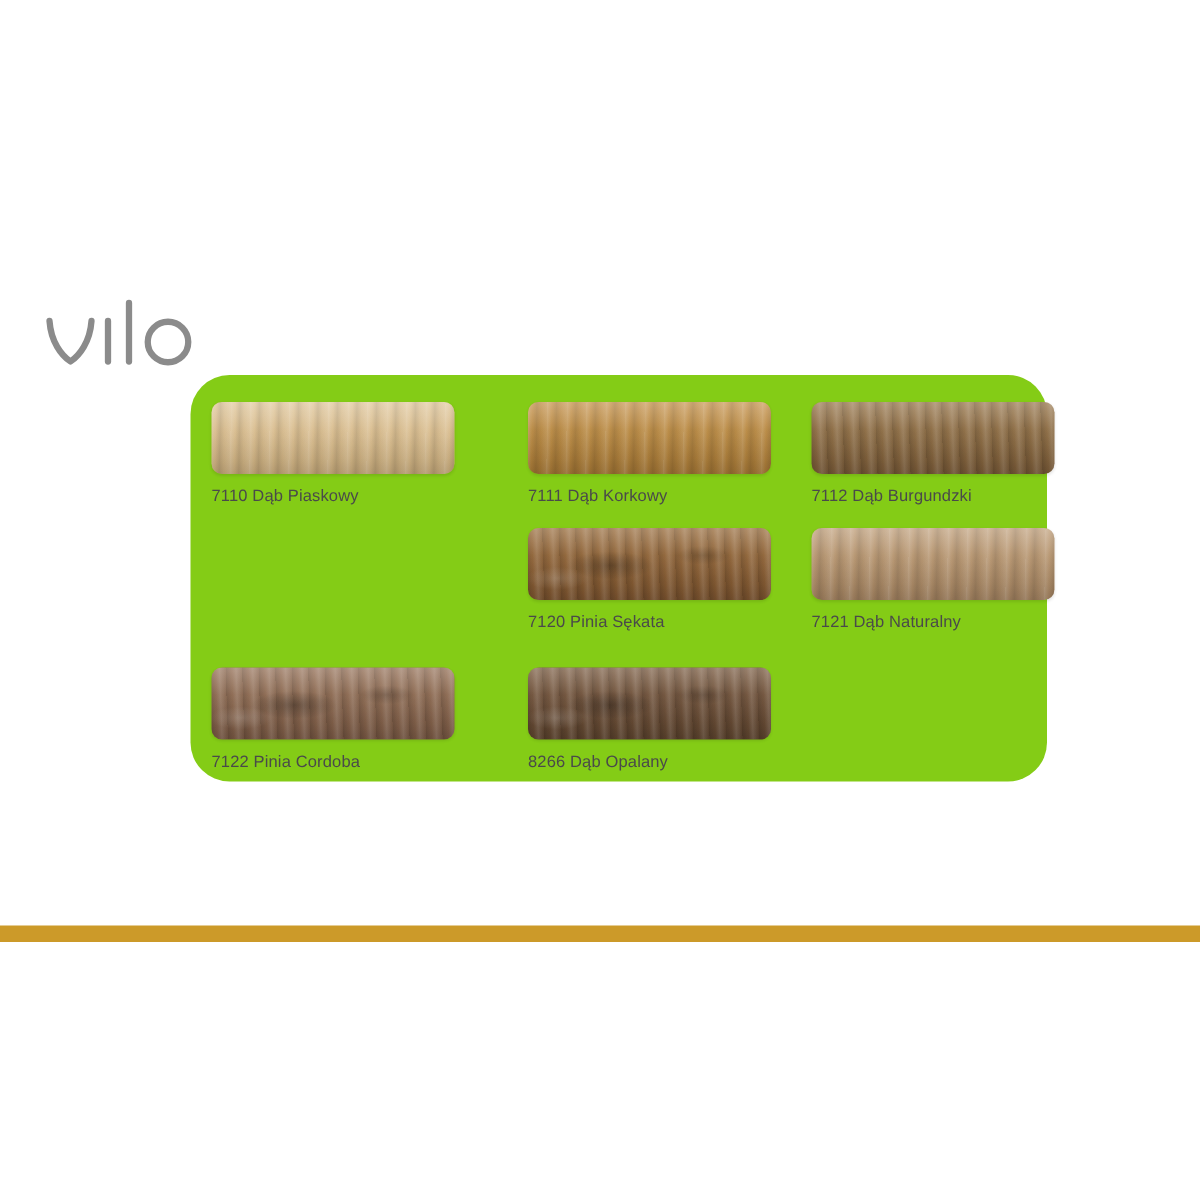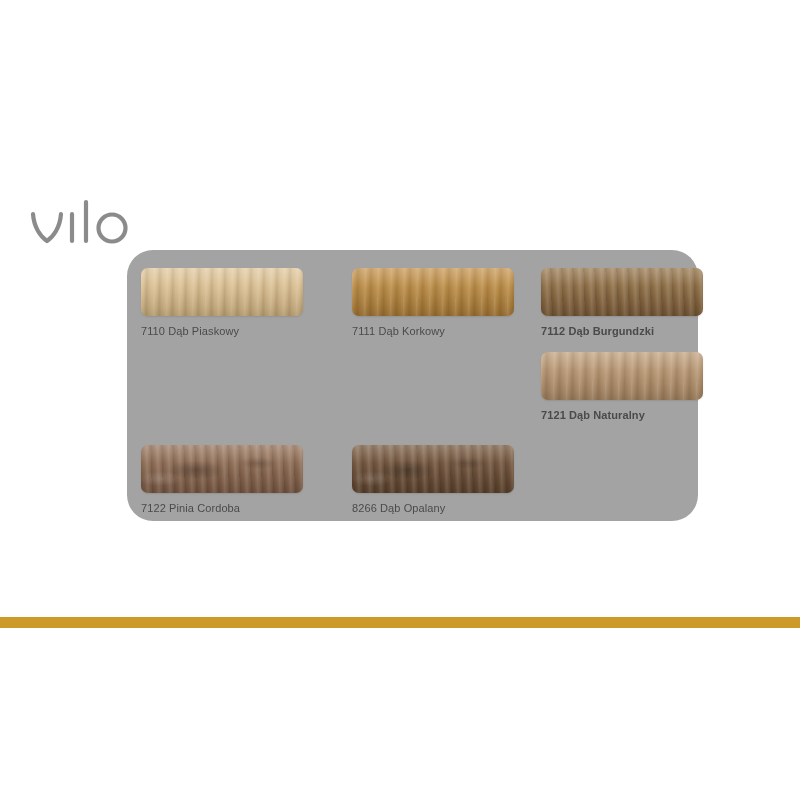--- a/index.html
+++ b/index.html
@@ -25,42 +25,42 @@
   }
   .brand-logo svg { display: block; }
 
   
   .swatch-card {
     position: absolute;
     left: 127px;
     top: 250px;
     width: 571px;
     height: 271px;
-    background: #a3a3a3;
+    background: #84cc16;
     border-radius: 26px;
     box-sizing: border-box;
   }
 
   .swatch-grid {
     position: absolute;
     left: 8px;
     top: 16px;
     width: 563px;
     height: 250px;
   }
 
   .swatch-cell {
     position: absolute;
     width: 162px;
   }
 
   
   .col-0 { left: 6px; }
   .col-1 { left: 206px; margin-left: 11px; }
-  .col-2 { left: 406px; font-weight: bold; }
+  .col-2 { left: 406px; }
   
   .row-0 { top: 2px; }
   .row-1 { top: 86px; }
   .row-2 { top: 179px; }
 
   .swatch-chip {
     width: 162px;
     height: 48px;
     border-radius: 7px;
     position: relative;
@@ -171,20 +171,28 @@
 
     <div class="swatch-cell col-2 row-0">
       <div class="swatch-chip" style="background:linear-gradient(180deg,#98774d 0%,#8b6b43 45%,#7b5c39 100%);">
         <div class="grain g-b"></div>
         <div class="grain g-sheen"></div>
       </div>
       <div class="swatch-label">7112 Dąb Burgundzki</div>
     </div>
 
 
+    <div class="swatch-cell col-1 row-1">
+      <div class="swatch-chip" style="background:linear-gradient(180deg,#9a6e3f 0%,#8d6237 45%,#7d5530 100%);">
+        <div class="grain g-knot"></div>
+        <div class="grain g-b"></div>
+        <div class="grain g-sheen"></div>
+      </div>
+      <div class="swatch-label">7120 Pinia Sękata</div>
+    </div>
 
     <div class="swatch-cell col-2 row-1">
       <div class="swatch-chip" style="background:linear-gradient(180deg,#c0a07c 0%,#b5946f 45%,#a78663 100%);">
         <div class="grain g-a"></div>
         <div class="grain g-sheen"></div>
       </div>
       <div class="swatch-label">7121 Dąb Naturalny</div>
     </div>
 
     <div class="swatch-cell col-0 row-2">

